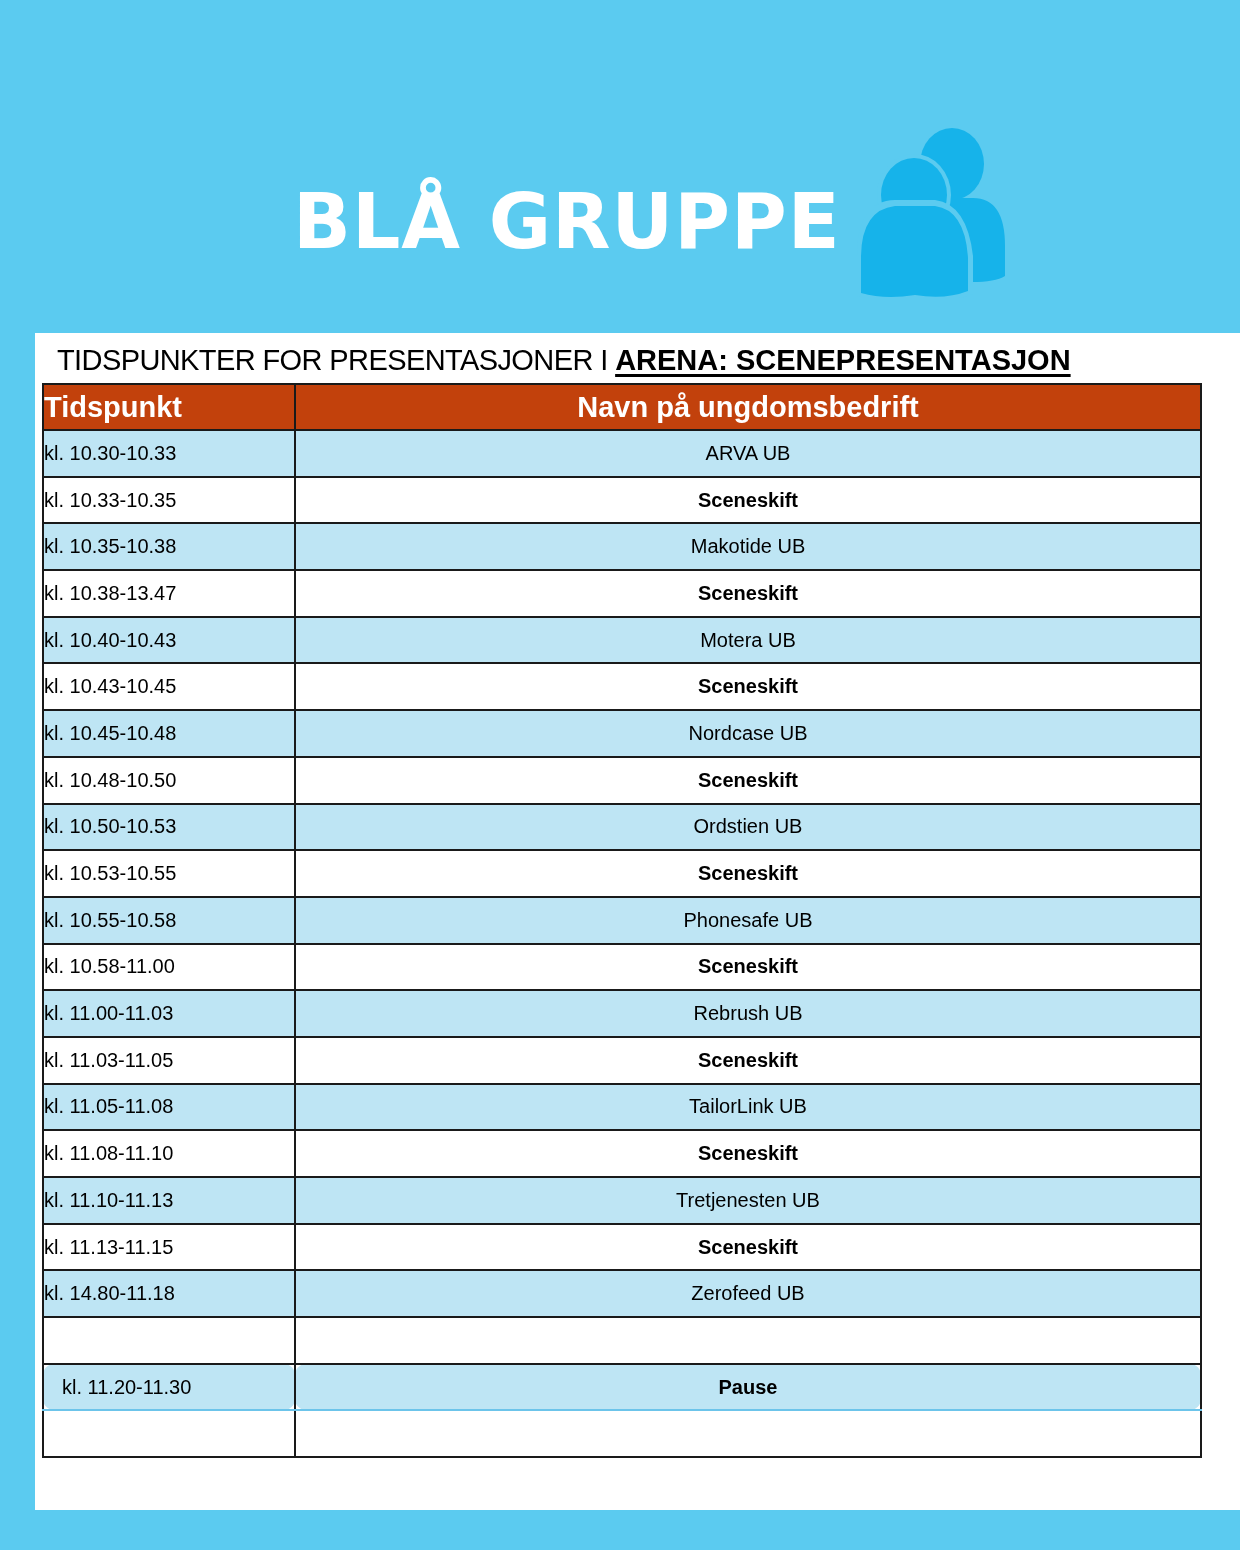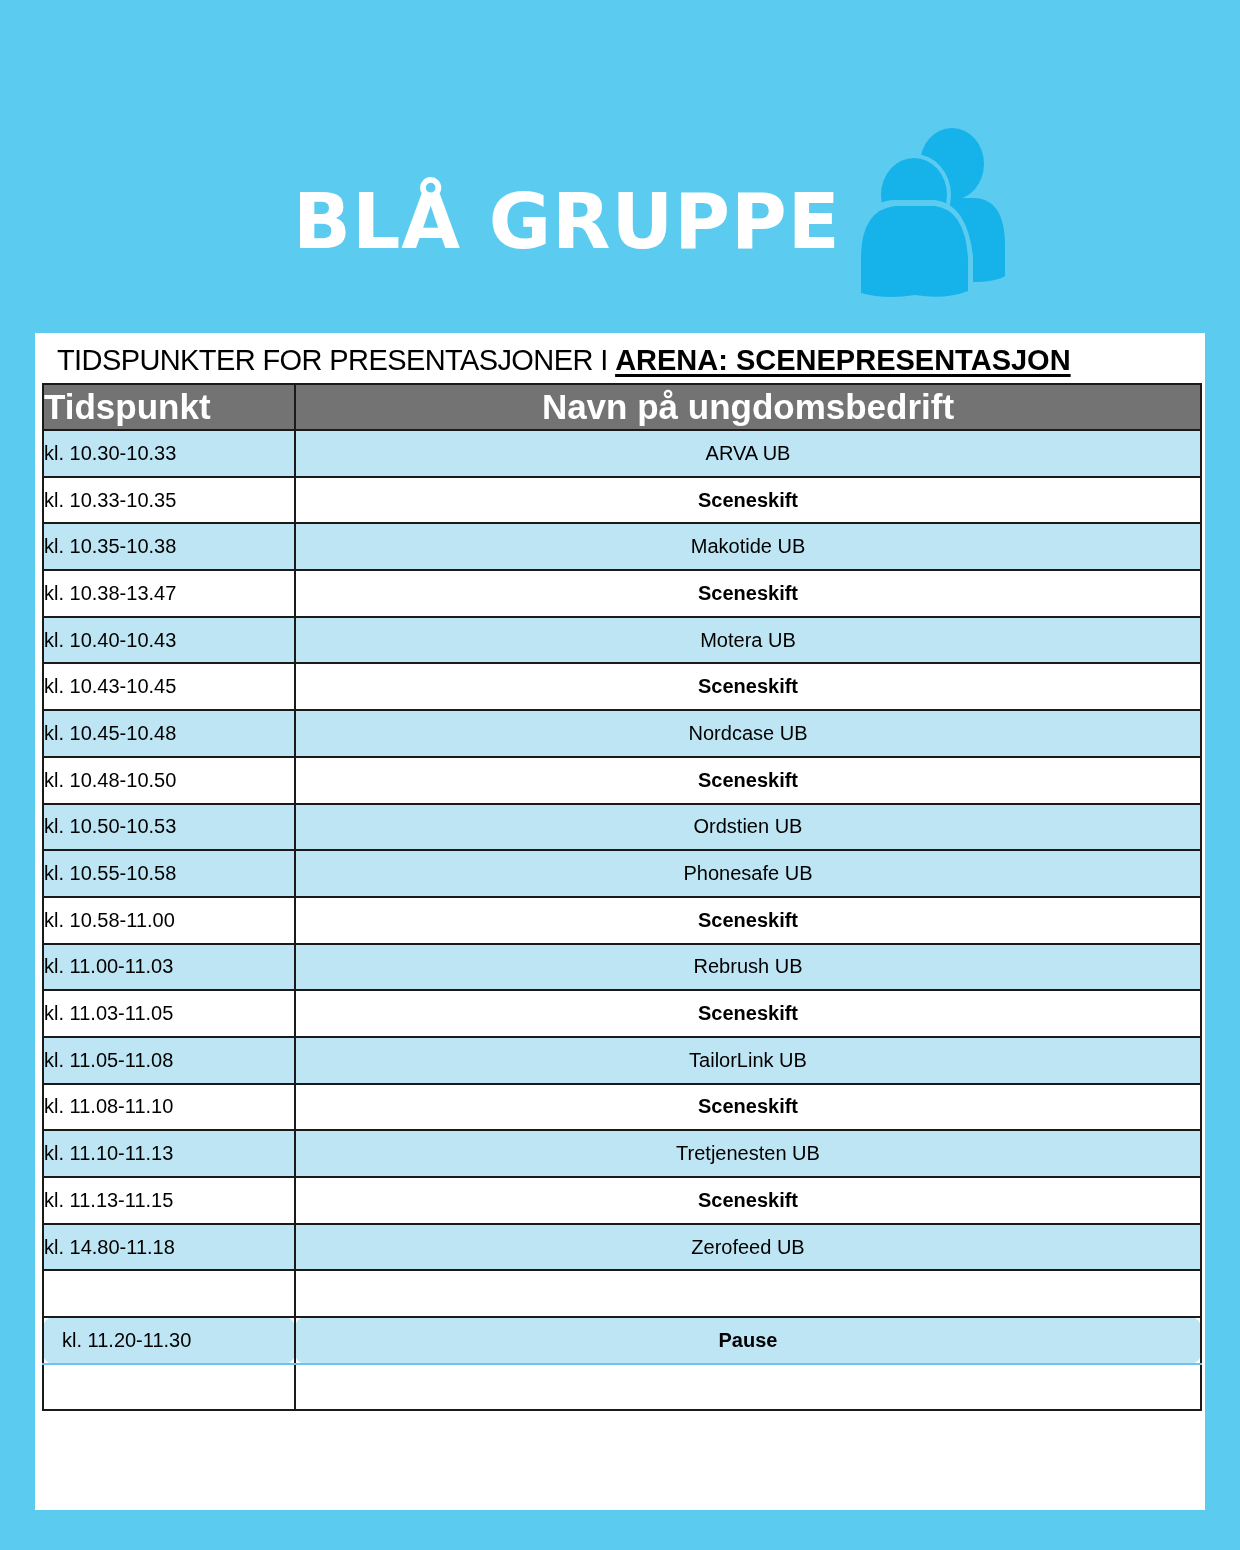--- a/index.html
+++ b/index.html
@@ -37,20 +37,21 @@
       width: 155px;
       height: 172px;
     }
     .card {
       position: absolute;
       left: 35px;
       top: 333px;
       width: 1170px;
       height: 1177px;
       background: #ffffff;
+      padding-left: 36px;
     }
     .subtitle {
       position: absolute;
       left: 22px;
       top: 4px;
       height: 46px;
       line-height: 46px;
       font-size: 29px;
       color: #000;
       white-space: nowrap;
@@ -76,24 +77,24 @@
     table.schedule th, table.schedule td {
       border: 2px solid #1a1a1a;
       height: 44.7px;
       padding: 0;
       font-size: 20px;
       color: #000;
       white-space: nowrap;
       overflow: hidden;
     }
     table.schedule th {
-      background: #737373;
+      background: #c2410c;
       color: #ffffff;
       font-weight: bold;
-      font-size: 35px;
+      font-size: 29px;
       height: 44px;
     }
     th.h-time { text-align: left; padding-left: 6px; }
     th.h-name { text-align: center; }
     td.time { text-align: left; padding-left: 5px; }
     td.name { text-align: center; }
     tr.blue td { background: #BEE5F4; }
     tr.white td { background: #ffffff; }
     td.bold { font-weight: bold; }
     td.time.indent { padding-left: 18px; }
@@ -164,20 +165,24 @@
           <td class="name">Nordcase UB</td>
         </tr>
         <tr class="white">
           <td class="time">kl. 10.48-10.50</td>
           <td class="name bold">Sceneskift</td>
         </tr>
         <tr class="blue">
           <td class="time">kl. 10.50-10.53</td>
           <td class="name">Ordstien UB</td>
         </tr>
+        <tr class="white">
+          <td class="time">kl. 10.53-10.55</td>
+          <td class="name bold">Sceneskift</td>
+        </tr>
         <tr class="blue">
           <td class="time">kl. 10.55-10.58</td>
           <td class="name">Phonesafe UB</td>
         </tr>
         <tr class="white">
           <td class="time">kl. 10.58-11.00</td>
           <td class="name bold">Sceneskift</td>
         </tr>
         <tr class="blue">
           <td class="time">kl. 11.00-11.03</td>

